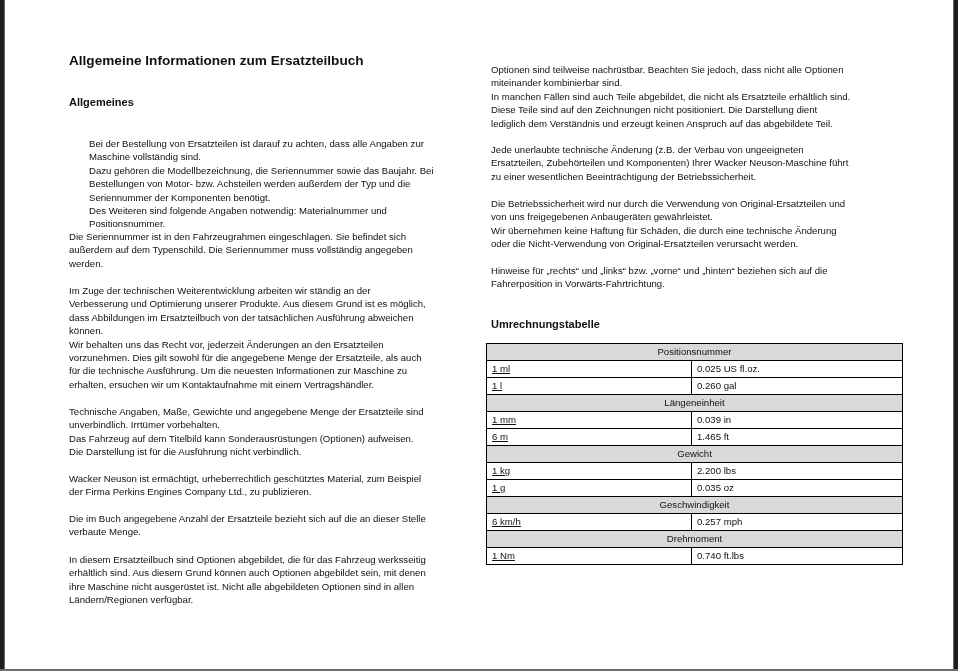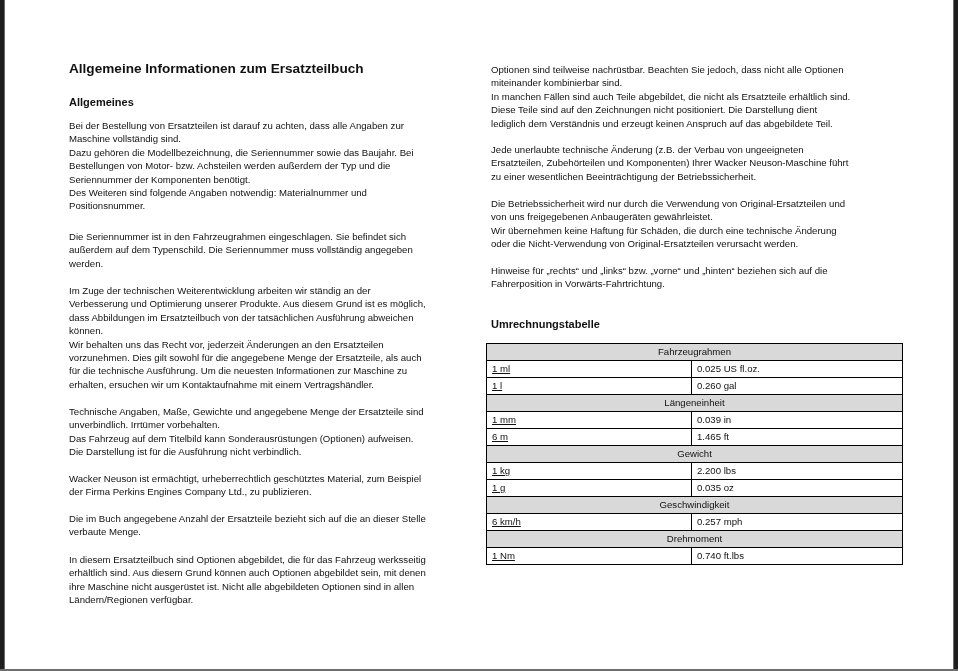--- a/index.html
+++ b/index.html
@@ -55,21 +55,21 @@
     position: absolute;
     top: 0;
     font-size: 9.6px;
     line-height: 13.4px;
   }
   .col-left { left: 64px; width: 400px; }
   .col-right { left: 486px; width: 420px; }
 
   .title {
     position: absolute;
-    top: 62px;
+    top: 54px;
     font-size: 13.6px;
     font-weight: bold;
     white-space: nowrap;
   }
   .subhead {
     position: absolute;
     font-size: 11px;
     font-weight: bold;
     white-space: nowrap;
   }
@@ -110,21 +110,21 @@
 <div class="frame-right"></div>
 <div class="frame-right-inner"></div>
 <div class="frame-bottom"></div>
 
 <div class="page">
 
   <div class="col col-left">
     <div class="title" style="left:0;">Allgemeine Informationen zum Ersatzteilbuch</div>
     <div class="subhead" style="top:96px;">Allgemeines</div>
 
-    <p class="para" style="top:119px;">Bei der Bestellung von Ersatzteilen ist darauf zu achten, dass alle Angaben zur
+    <p class="para" style="top:137px;margin-left:20px;">Bei der Bestellung von Ersatzteilen ist darauf zu achten, dass alle Angaben zur
 Maschine vollständig sind.
 Dazu gehören die Modellbezeichnung, die Seriennummer sowie das Baujahr. Bei
 Bestellungen von Motor- bzw. Achsteilen werden außerdem der Typ und die
 Seriennummer der Komponenten benötigt.
 Des Weiteren sind folgende Angaben notwendig: Materialnummer und
 Positionsnummer.</p>
     <p class="para" style="top:230px;">Die Seriennummer ist in den Fahrzeugrahmen eingeschlagen. Sie befindet sich
 außerdem auf dem Typenschild. Die Seriennummer muss vollständig angegeben
 werden.</p>
     <p class="para" style="top:284px;">Im Zuge der technischen Weiterentwicklung arbeiten wir ständig an der
@@ -163,21 +163,21 @@
 Wir übernehmen keine Haftung für Schäden, die durch eine technische Änderung
 oder die Nicht-Verwendung von Original-Ersatzteilen verursacht werden.</p>
     <p class="para" style="top:264px;">Hinweise für „rechts“ und „links“  bzw. „vorne“ und „hinten“ beziehen sich auf die
 Fahrerposition in Vorwärts-Fahrtrichtung.</p>
     <div class="subhead" style="top:318px;">Umrechnungstabelle</div>
   </div>
 
   <table class="conv" style="left:481px;">
     <tbody>
       <tr class="group">
-        <td colspan="2">Fahrzeugrahmen</td>
+        <td colspan="2">Positionsnummer</td>
       </tr>
       <tr>
         <td class="from">1 ml</td>
         <td class="to">0.025 US fl.oz.</td>
       </tr>
       <tr>
         <td class="from">1 l</td>
         <td class="to">0.260 gal</td>
       </tr>
 

